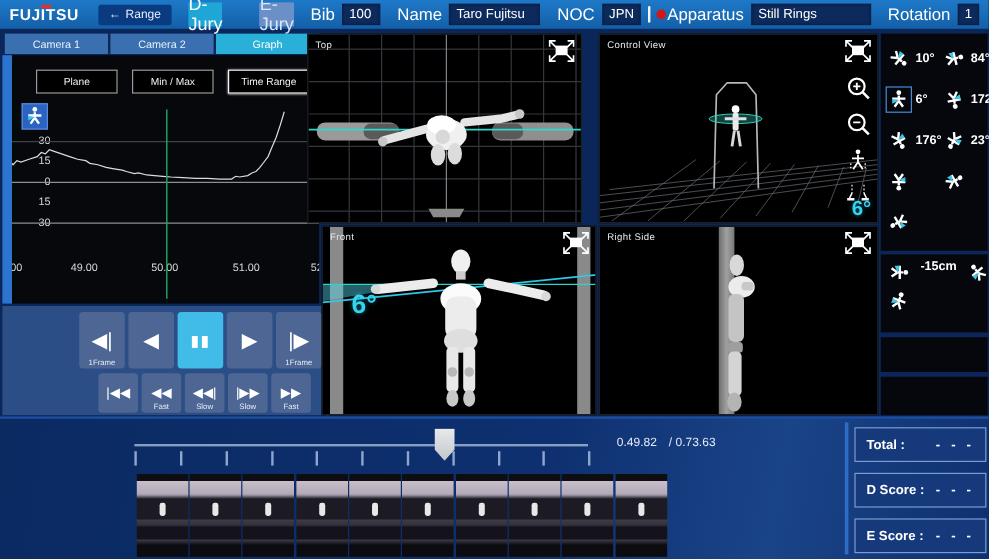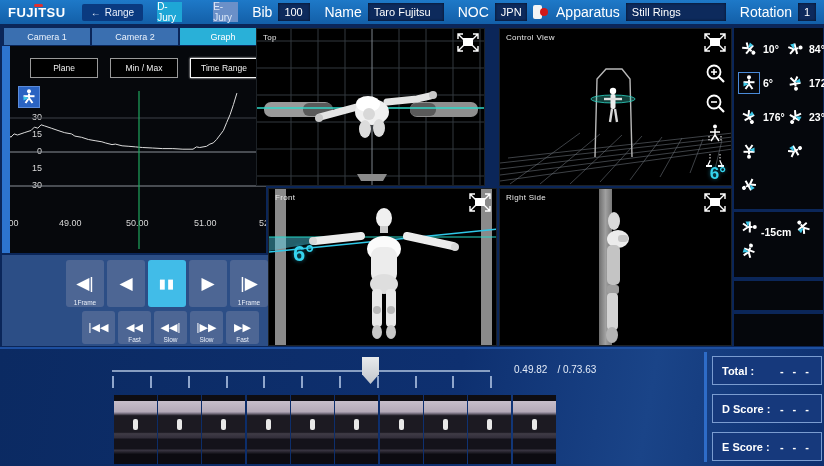--- a/index.html
+++ b/index.html
@@ -5,21 +5,21 @@
   * { margin:0; padding:0; box-sizing:border-box; }
   html,body { width:824px; height:466px; overflow:hidden; }
   body { font-family:"Liberation Sans", sans-serif; background:#0b2659; position:relative; color:#fff; }
 
   
   .topbar { position:absolute; left:0; top:0; width:824px; height:24px;
     background:linear-gradient(#1e79c8,#135fa8); display:flex; align-items:center; padding:0 8px; }
   .logo { font-size:13px; font-weight:bold; letter-spacing:.5px; color:#fff; position:relative; }
   .logo::after { content:""; position:absolute; top:-1px; left:26px; width:9px; height:3px; background:#e03030; border-radius:2px; }
   .backbtn { margin-left:16px; background:#0a3a80; color:#e8f0fc; font-size:10px; padding:3px 9px; border-radius:2px; display:flex; gap:4px; align-items:center; }
-  .jtab { margin-left:2px; width:60px; height:20px; display:flex; align-items:center; justify-content:center; font-size:10px; }
+  .jtab { margin-left:2px; width:60px; height:20px; display:flex; align-items:center; justify-content:center; font-size:15px; }
   .jtab.active { margin-left:14px; background:#1ea6d6; color:#fff; }
   .jtab.inactive { background:#6b90c8; color:#dbe7f7;margin-left:31px; }
   .tlabel { font-size:14px; color:#fff; margin-left:14px; white-space:nowrap; }
   .tbox { margin-left:6px; background:#0d2a5c; height:18px; display:flex; align-items:center; padding:0 6px; font-size:11px; color:#fff; white-space:nowrap; box-shadow:inset 0 0 3px rgba(0,0,0,.6); }
   .flag { margin-left:6px; width:22px; height:14px; background:#f4f4f4; border-radius:2px; position:relative; }
   .flag::after { content:""; position:absolute; left:7px; top:3px; width:8px; height:8px; border-radius:50%; background:#d01818; }
 
   
   .camtab { position:absolute; top:28px; height:17px; width:86px; display:flex; align-items:center; justify-content:center; font-size:9px; color:#eaf2fc; background:#3a6fb0; }
   .camtab.active { background:#29b0d8; color:#fff; }
@@ -412,21 +412,21 @@
           <svg width="18" height="18" style="transform:rotate(-120deg)">
             <use href="#pose"></use>
           </svg>
         </span>
       <span class="val"></span>
     </div>
   </div>
 </div>
 
 <div class="mpanel" style="top:212px;height:65px">
-  <div style="display:flex;align-items:flex-end;padding:4px 2px 0 4px;gap:1px">
+  <div style="display:flex;align-items:flex-start;padding:4px 2px 0 4px;gap:7px">
     <span class="iconbox">
         <svg width="18" height="18" style="transform:rotate(90deg)">
           <use href="#pose"></use>
         </svg>
       </span>
     <span class="val" style="font-size:10.5px;font-weight:bold">-15cm</span>
     <span class="iconbox">
         <svg width="18" height="18" style="transform:rotate(-40deg)">
           <use href="#pose"></use>
         </svg>

